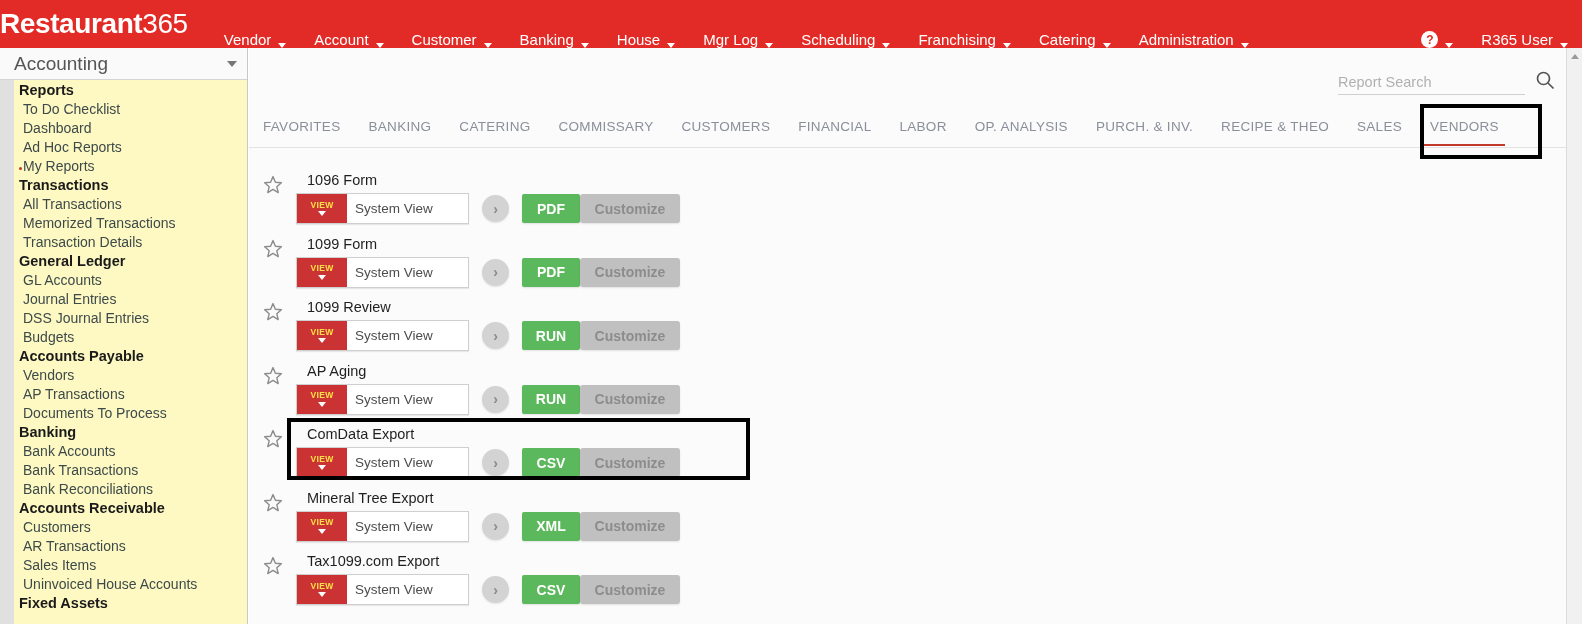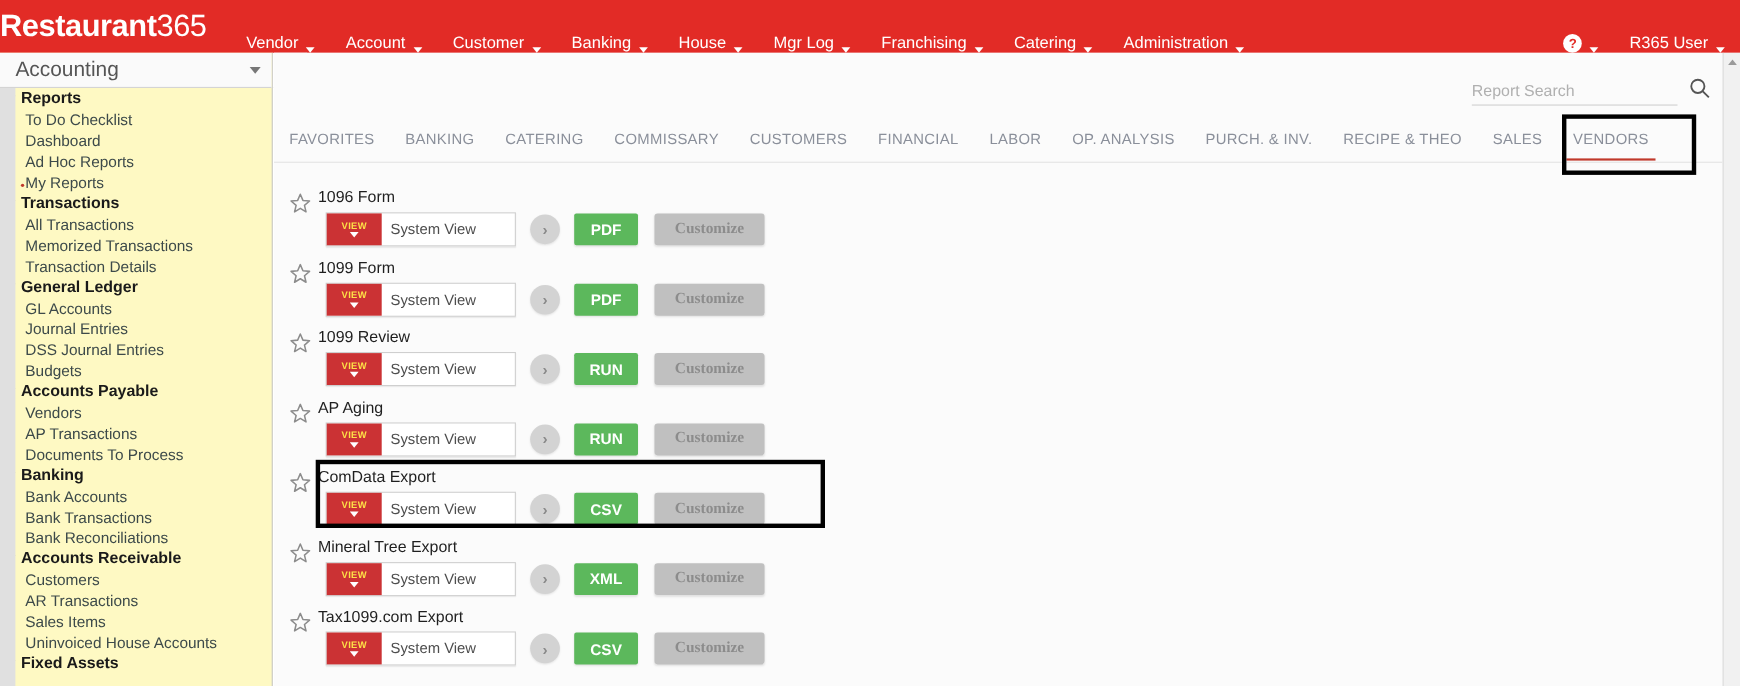--- a/index.html
+++ b/index.html
@@ -192,21 +192,21 @@
     padding-left: 14px;
   }
   .star {
     position: absolute;
     left: 14px; top: 7px;
     width: 20px; height: 20px;
     cursor: pointer;
   }
   .rtitle {
     position: absolute;
-    left: 40px; top: 4px;
+    left: 58px; top: 4px;
     font-size: 14.5px;
     color: #1f1f1f;
   }
   .rcontrols {
     position: absolute;
     left: 47px; top: 25px;
     display: flex; align-items: center;
   }
   .view-select {
     display: flex; align-items: stretch;
@@ -256,29 +256,27 @@
     background: #5cb85c;
     color: #ffffff;
     font-size: 14px; font-weight: bold;
     display: flex; align-items: center; justify-content: center;
     border-radius: 2px;
     cursor: pointer;
     box-shadow: 0 1px 2px rgba(0,0,0,0.10);
   }
   .customize-btn {
     width: 100px; height: 29px;
-    margin-left: 15px;
     background: #c0c0c0;
     color: #8c8c8c;
     font-size: 14px; font-weight: bold;
     display: flex; align-items: center; justify-content: center;
     border-radius: 3px;
     cursor: pointer;
     box-shadow: 0 1px 2px rgba(0,0,0,0.10);
-    font-family: Liberation Serif, serif;
   }
   .row-highlight {
     position: absolute;
     left: 38px; top: -4px;
     width: 463px; height: 62px;
     border: 4px solid #000000;
     pointer-events: none;
   }
 
   
@@ -333,20 +331,24 @@
     <div class="navitem">
       <span>Banking</span>
       <span class="caret"></span>
     </div>
     <div class="navitem">
       <span>House</span>
       <span class="caret"></span>
     </div>
     <div class="navitem">
       <span>Mgr Log</span>
+      <span class="caret"></span>
+    </div>
+    <div class="navitem">
+      <span>Scheduling</span>
       <span class="caret"></span>
     </div>
     <div class="navitem">
       <span>Franchising</span>
       <span class="caret"></span>
     </div>
     <div class="navitem">
       <span>Catering</span>
       <span class="caret"></span>
     </div>

